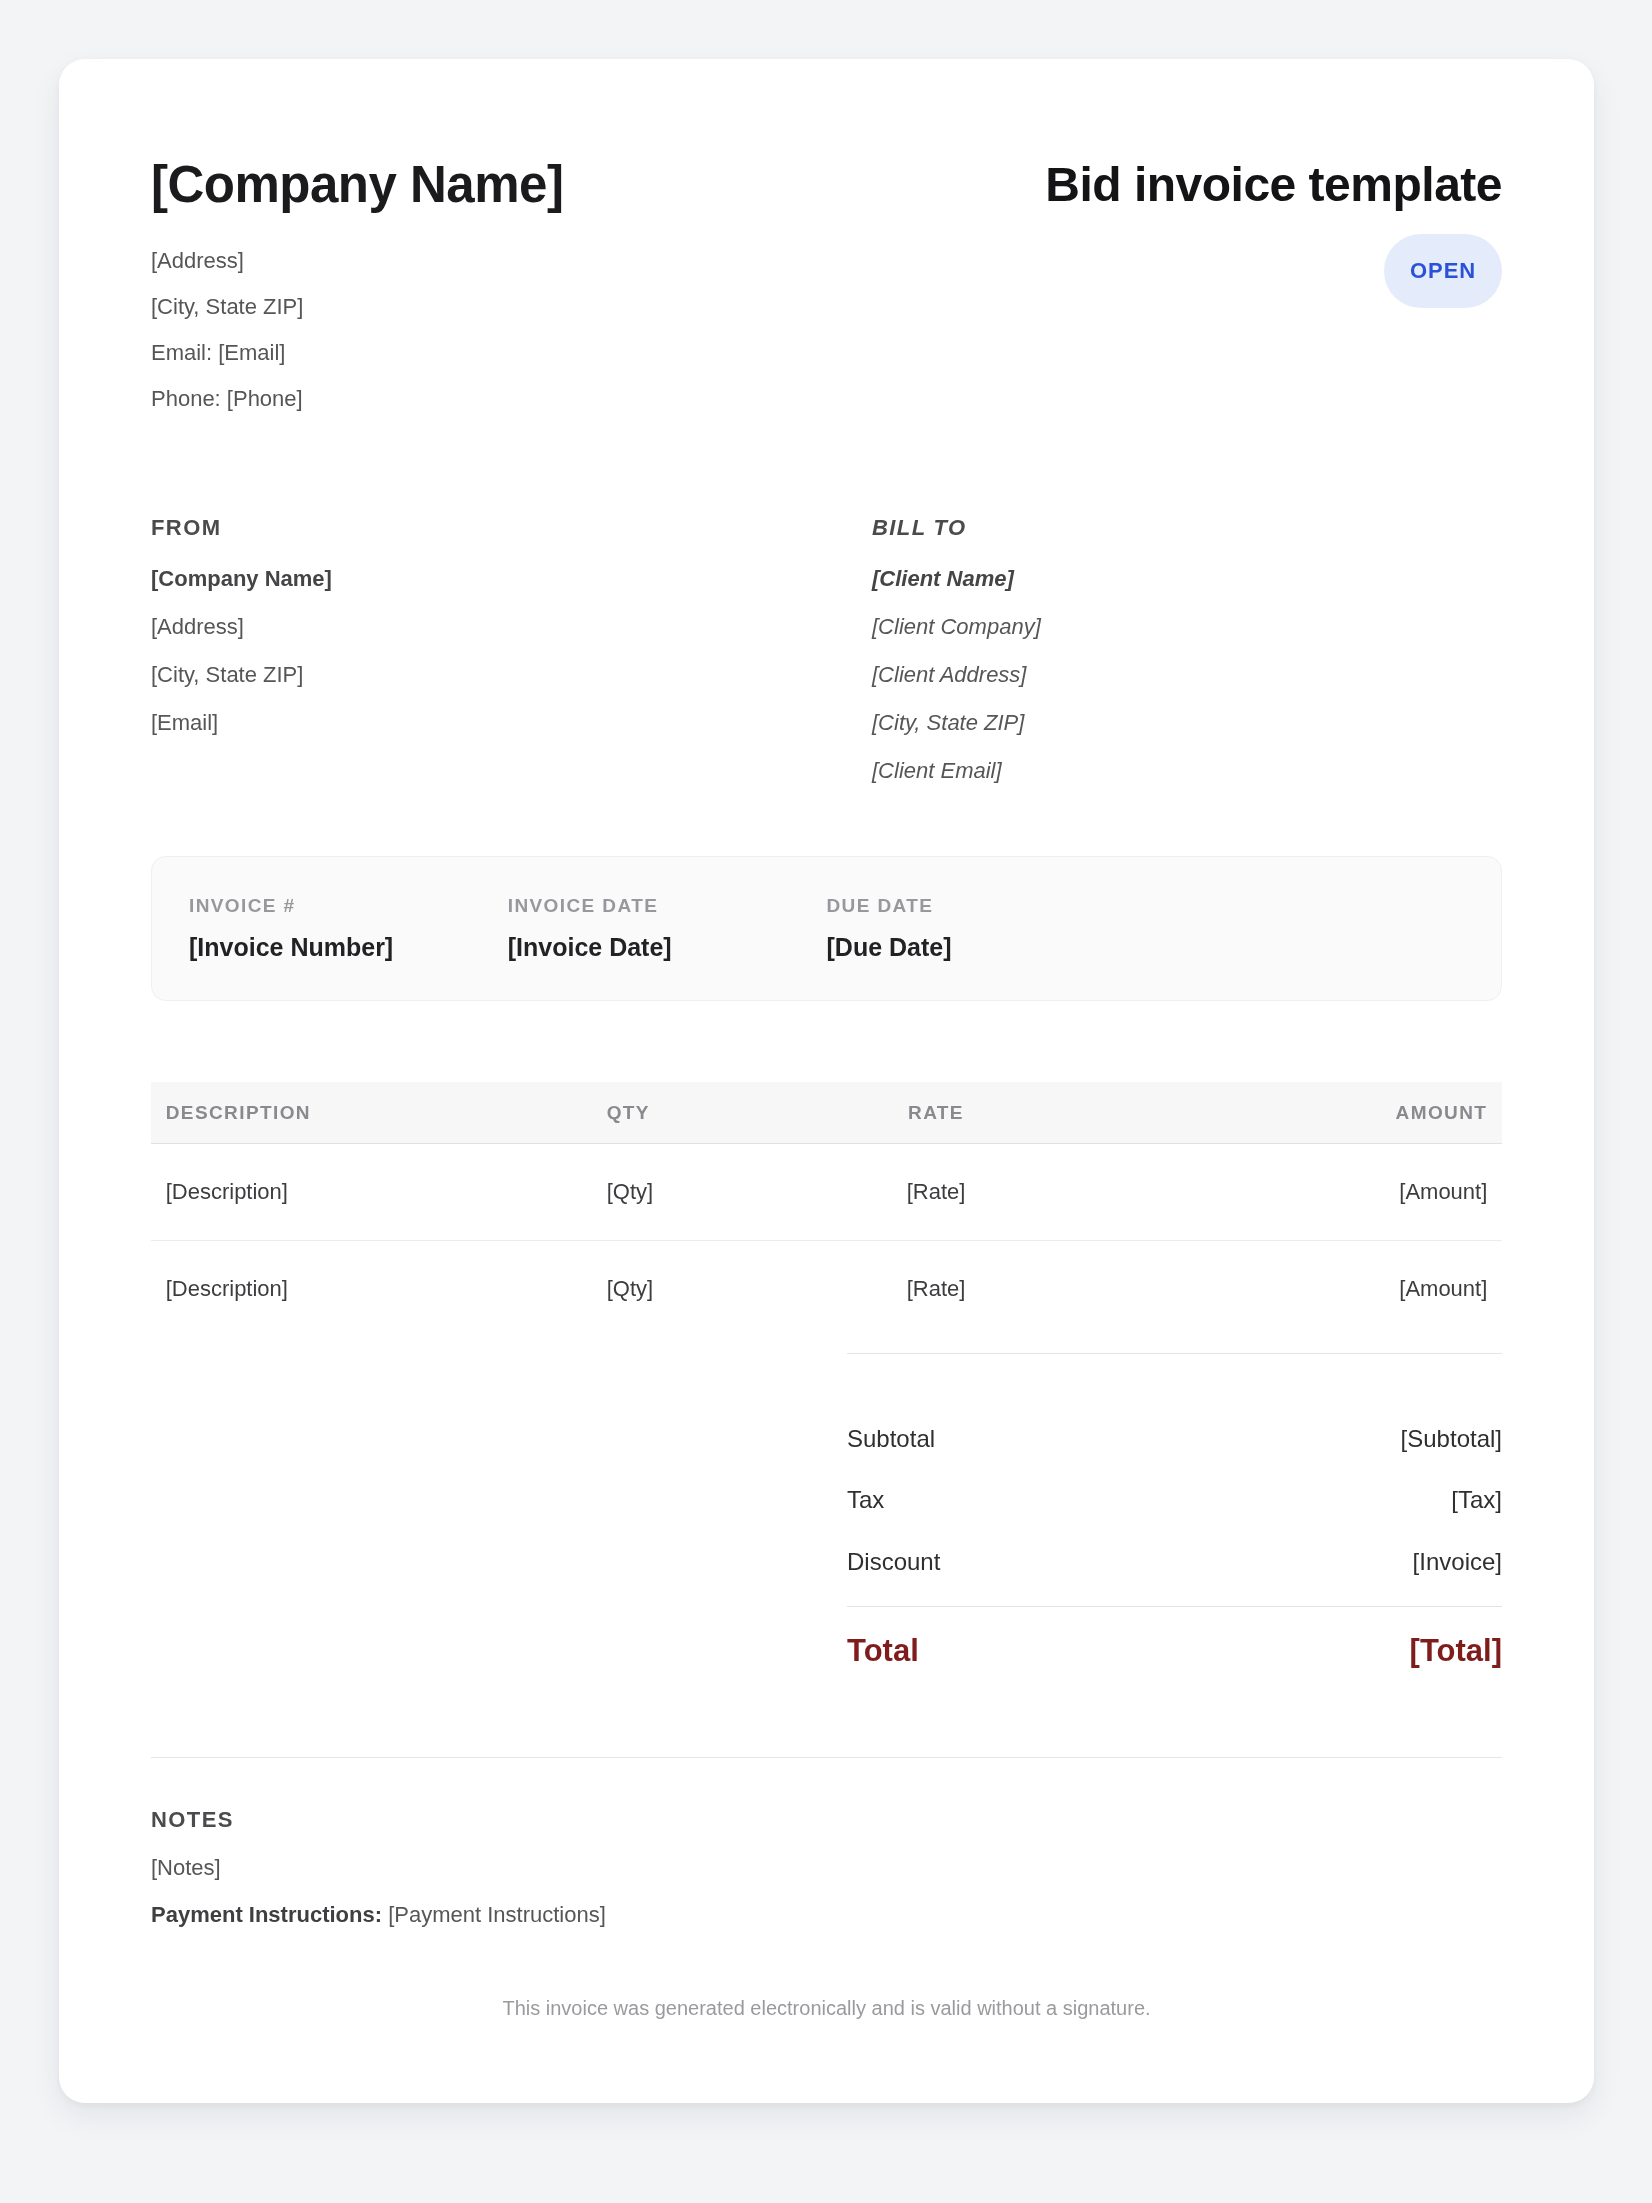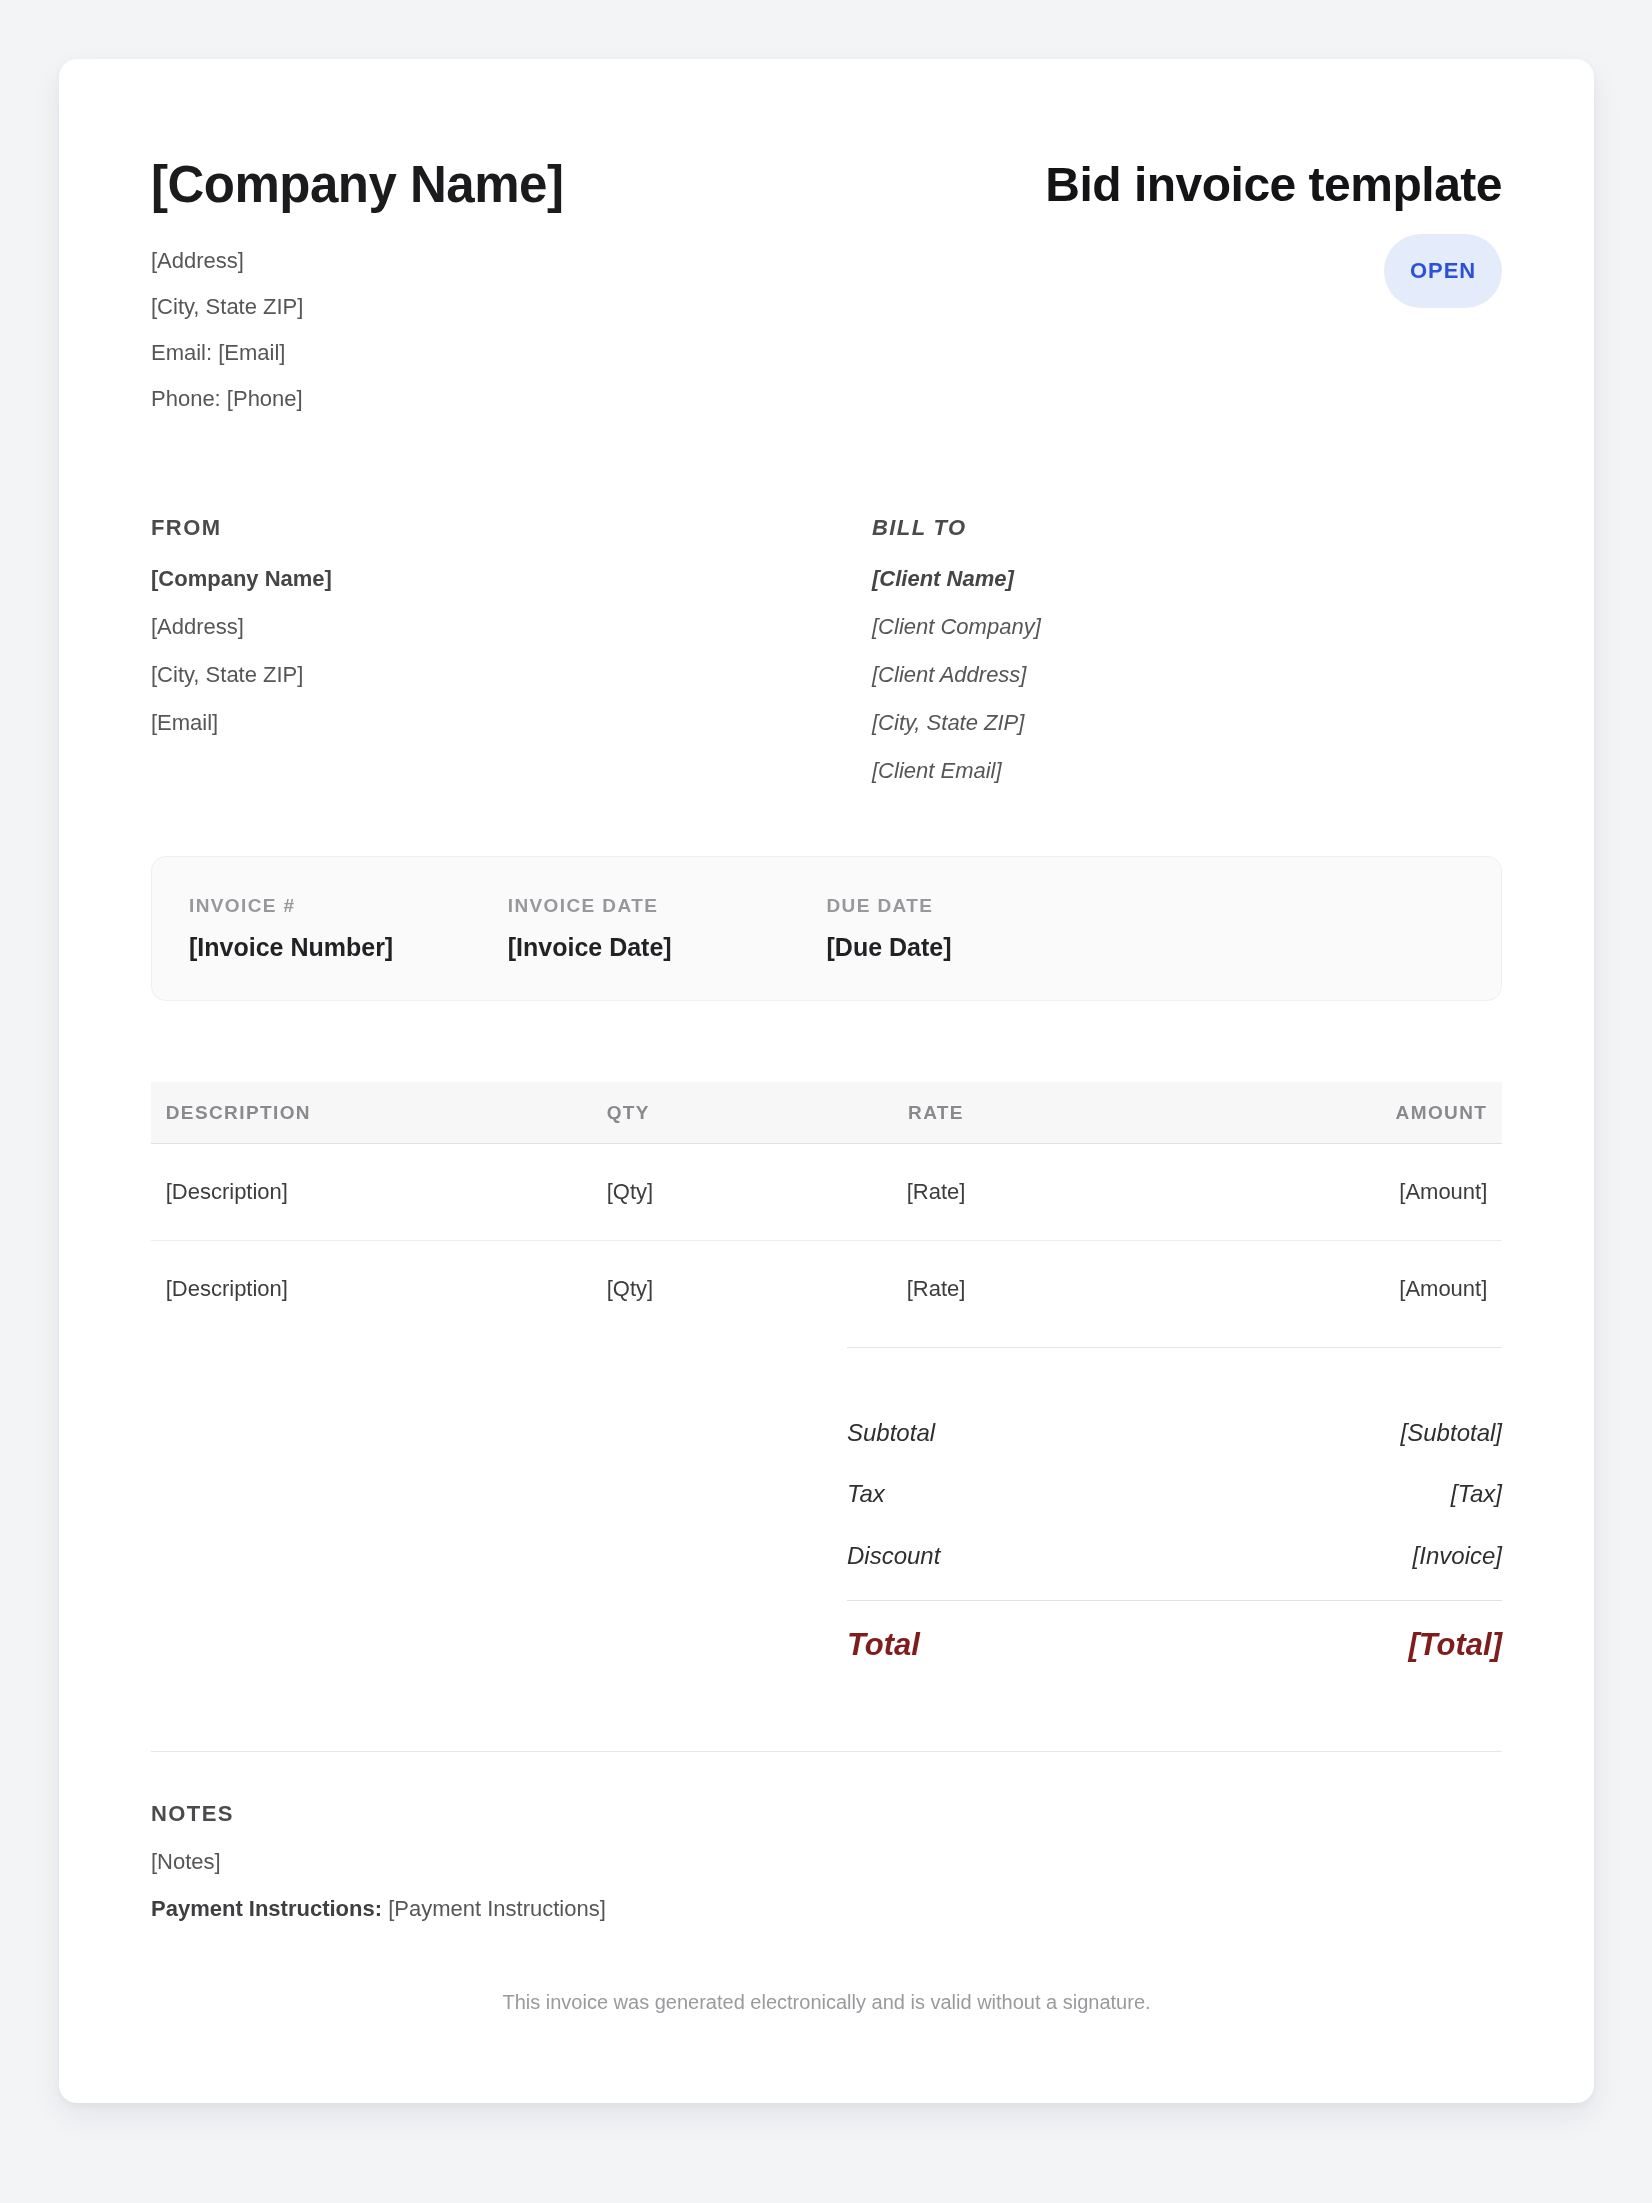--- a/index.html
+++ b/index.html
@@ -7,21 +7,21 @@
   body {
     background: #F3F4F6;
     font-family: "Liberation Sans", "DejaVu Sans", sans-serif;
     color: #222;
   }
   .card {
     width: 1535px;
     height: 2044px;
     margin: 59px 59px 0;
     background: #FFFFFF;
-    border-radius: 18px;
+    border-radius: 26px;
     box-shadow: 0 13px 31px rgba(20,24,40,.07), 0 2.8px 7.3px rgba(20,24,40,.04);
     padding: 96px 92px 70px;
   }
 
   
   .header { display: flex; justify-content: space-between; align-items: flex-start; }
   .company-name {
     font-size: 51px; line-height: 59px; font-weight: bold; color: #1B1B1D;
     letter-spacing: -0.5px;
   }
@@ -93,24 +93,23 @@
   .col { padding: 0 14.7px; }
   .col-desc { text-align: left; }
   .col-qty { }
   .col-rate { text-align: center; }
   .col-amount { text-align: right; }
 
   
   .totals {
     width: 655px;
     margin-left: auto;
-    margin-top: 10px;
+    margin-top: 16px;
     border-top: 1.8px solid #E5E5E7;
     padding-top: 68px;
-    font-style: italic;
   }
   .totals-row {
     display: flex; justify-content: space-between;
     font-size: 24px; line-height: 33px; color: #2F2F32;
     margin-bottom: 28.5px;
   }
   .totals-divider { border: none; border-top: 1.8px solid #E2E2E4; margin-top: 8.3px; }
   .total-row {
     display: flex; justify-content: space-between;
     margin-top: 24px;

